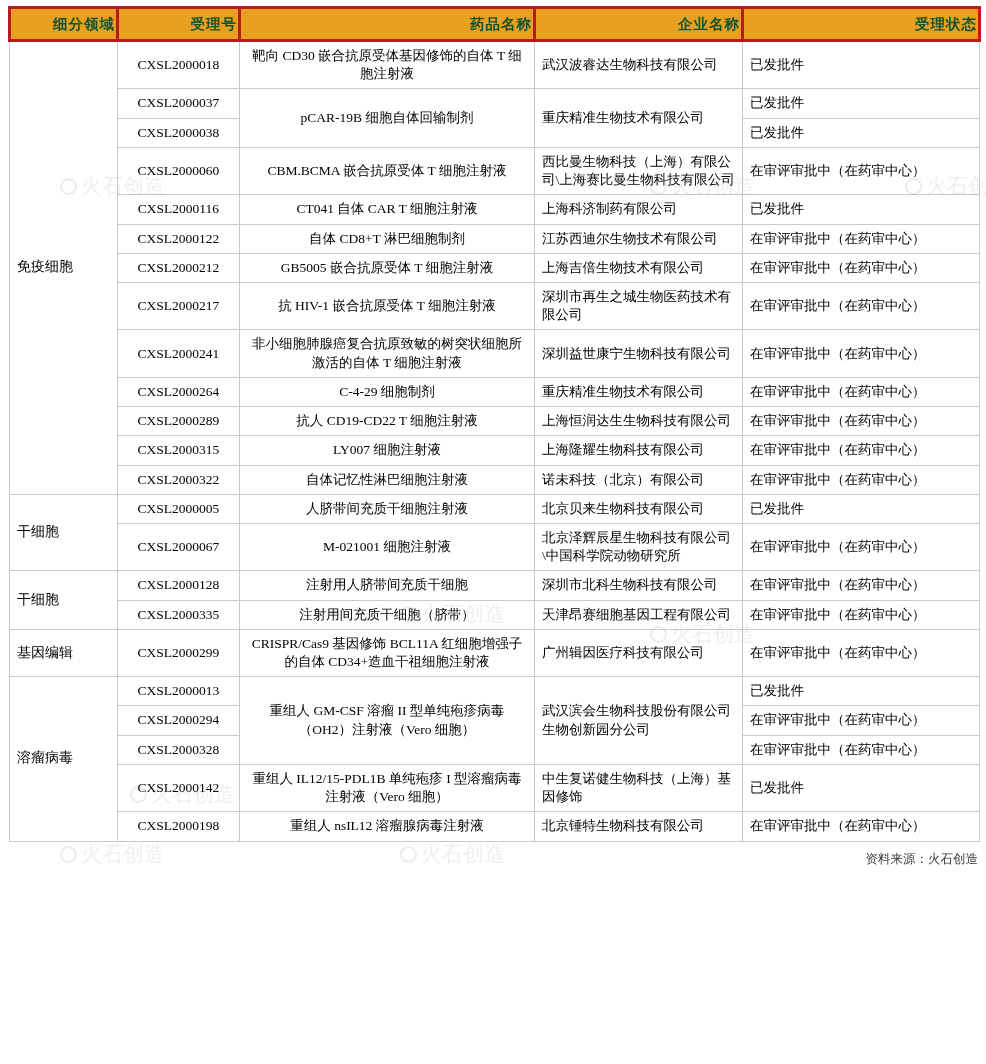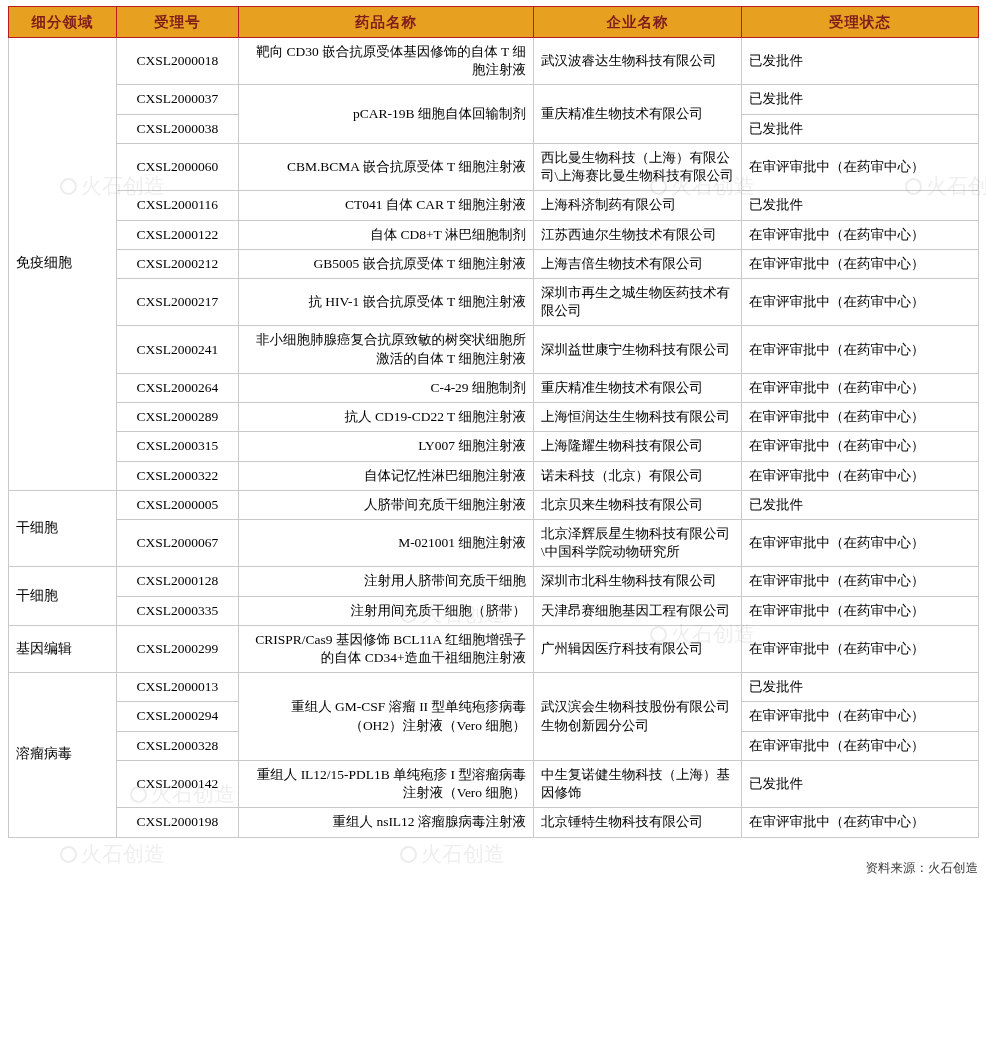--- a/index.html
+++ b/index.html
@@ -29,55 +29,55 @@
     font-size: 13.5px;
   }
   table.data col.c0 { width: 108px; }
   table.data col.c1 { width: 122px; }
   table.data col.c2 { width: 295px; }
   table.data col.c3 { width: 208px; }
   table.data col.c4 { width: 237px; }
 
   thead th {
     background: #e8a020;
-    color: #7f1d1d;
+    color: #14532d;
     font-weight: bold;
     font-size: 14.5px;
-    text-align: center;
+    text-align: right;
     height: 28px;
-    border: 1px solid #b91c1c;
+    border: 3px solid #b91c1c;
     letter-spacing: 1px;
     font-family: "Liberation Sans", sans-serif;
   }
   tbody td {
     border: 1px solid #c9c9c9;
     padding: 5px 7px;
     vertical-align: middle;
     line-height: 1.35;
     font-size: 13.5px;
   }
   td.domain {
     text-align: left;
     font-size: 14px;
   }
   td.code {
     text-align: center;
     white-space: nowrap;
     font-size: 13.5px;
   }
-  td.drug { text-align: right; }
+  td.drug { text-align: center; }
   td.company { text-align: left; margin-left: 39px; }
   td.status { text-align: left; white-space: nowrap; }
 
   .source {
     width: 970px;
     text-align: right;
     font-size: 12.5px;
     color: #3a3a3a;
-    margin-top: 22px;
+    margin-top: 9px;
     font-family: "Liberation Sans", sans-serif;
   }
 
   
   .wm {
     position: absolute;
     pointer-events: none;
     color: rgba(150,150,150,0.16);
     font-size: 21px;
     font-family: Liberation Mono, monospace;

